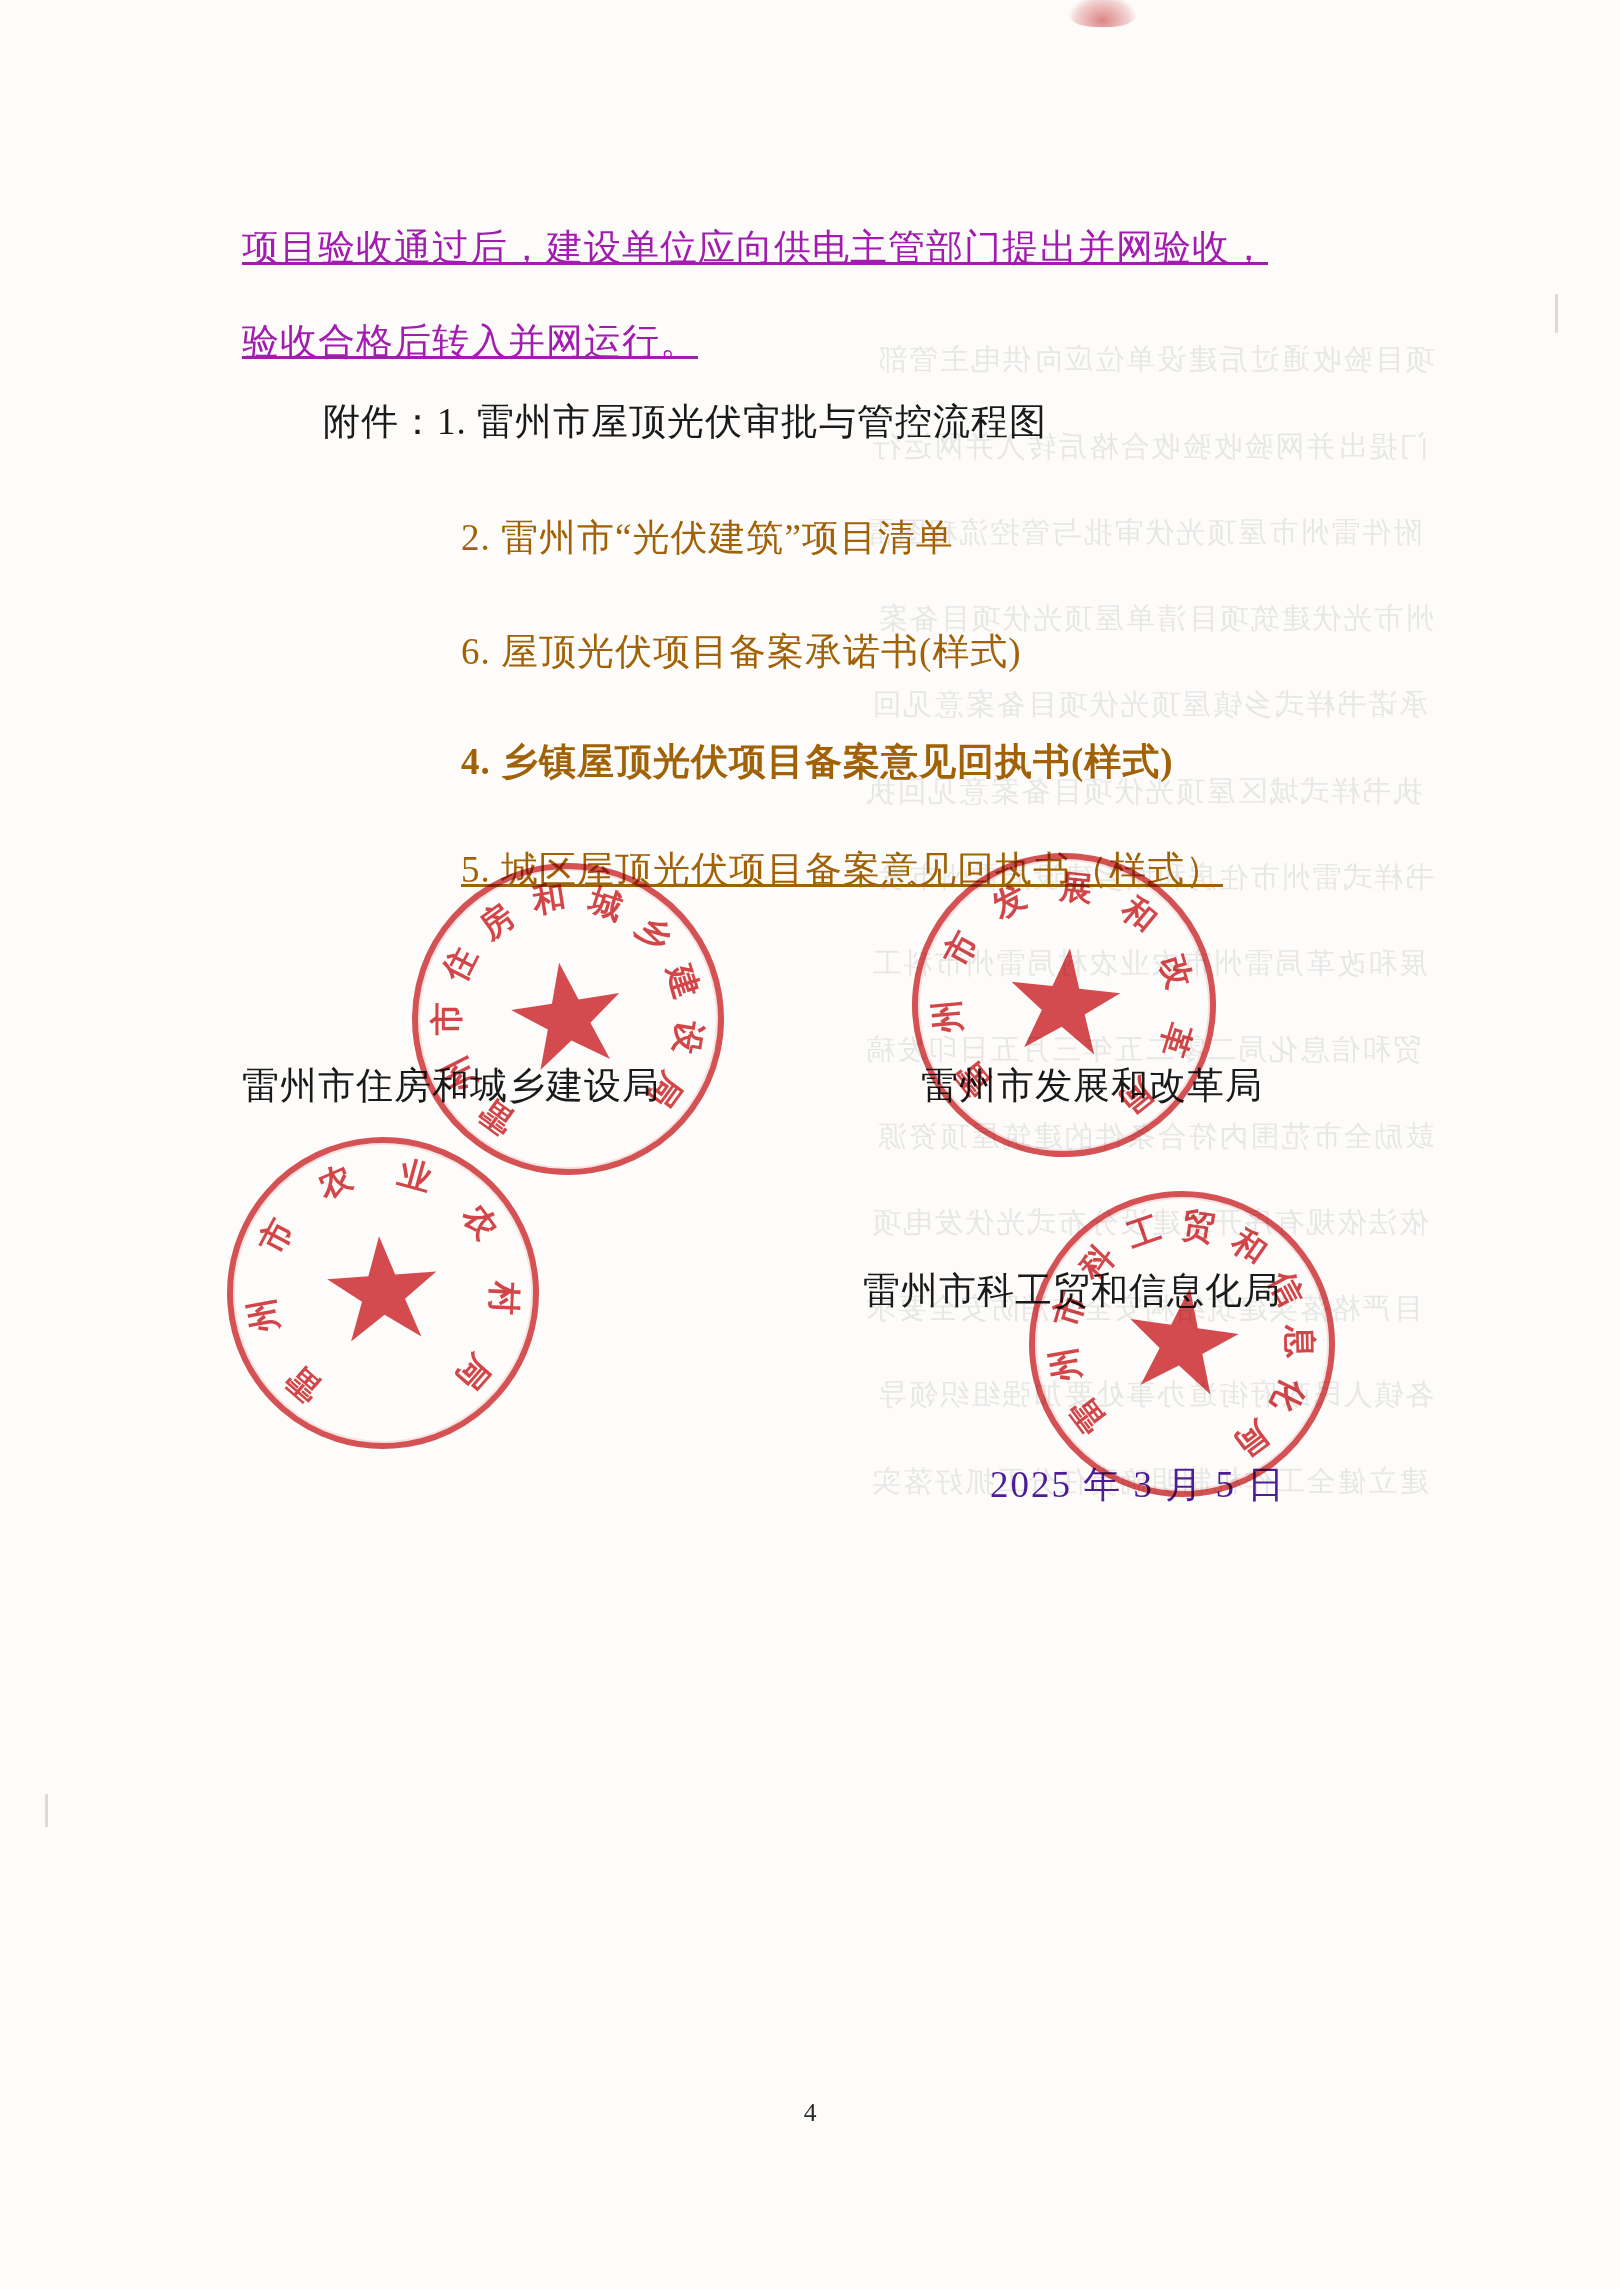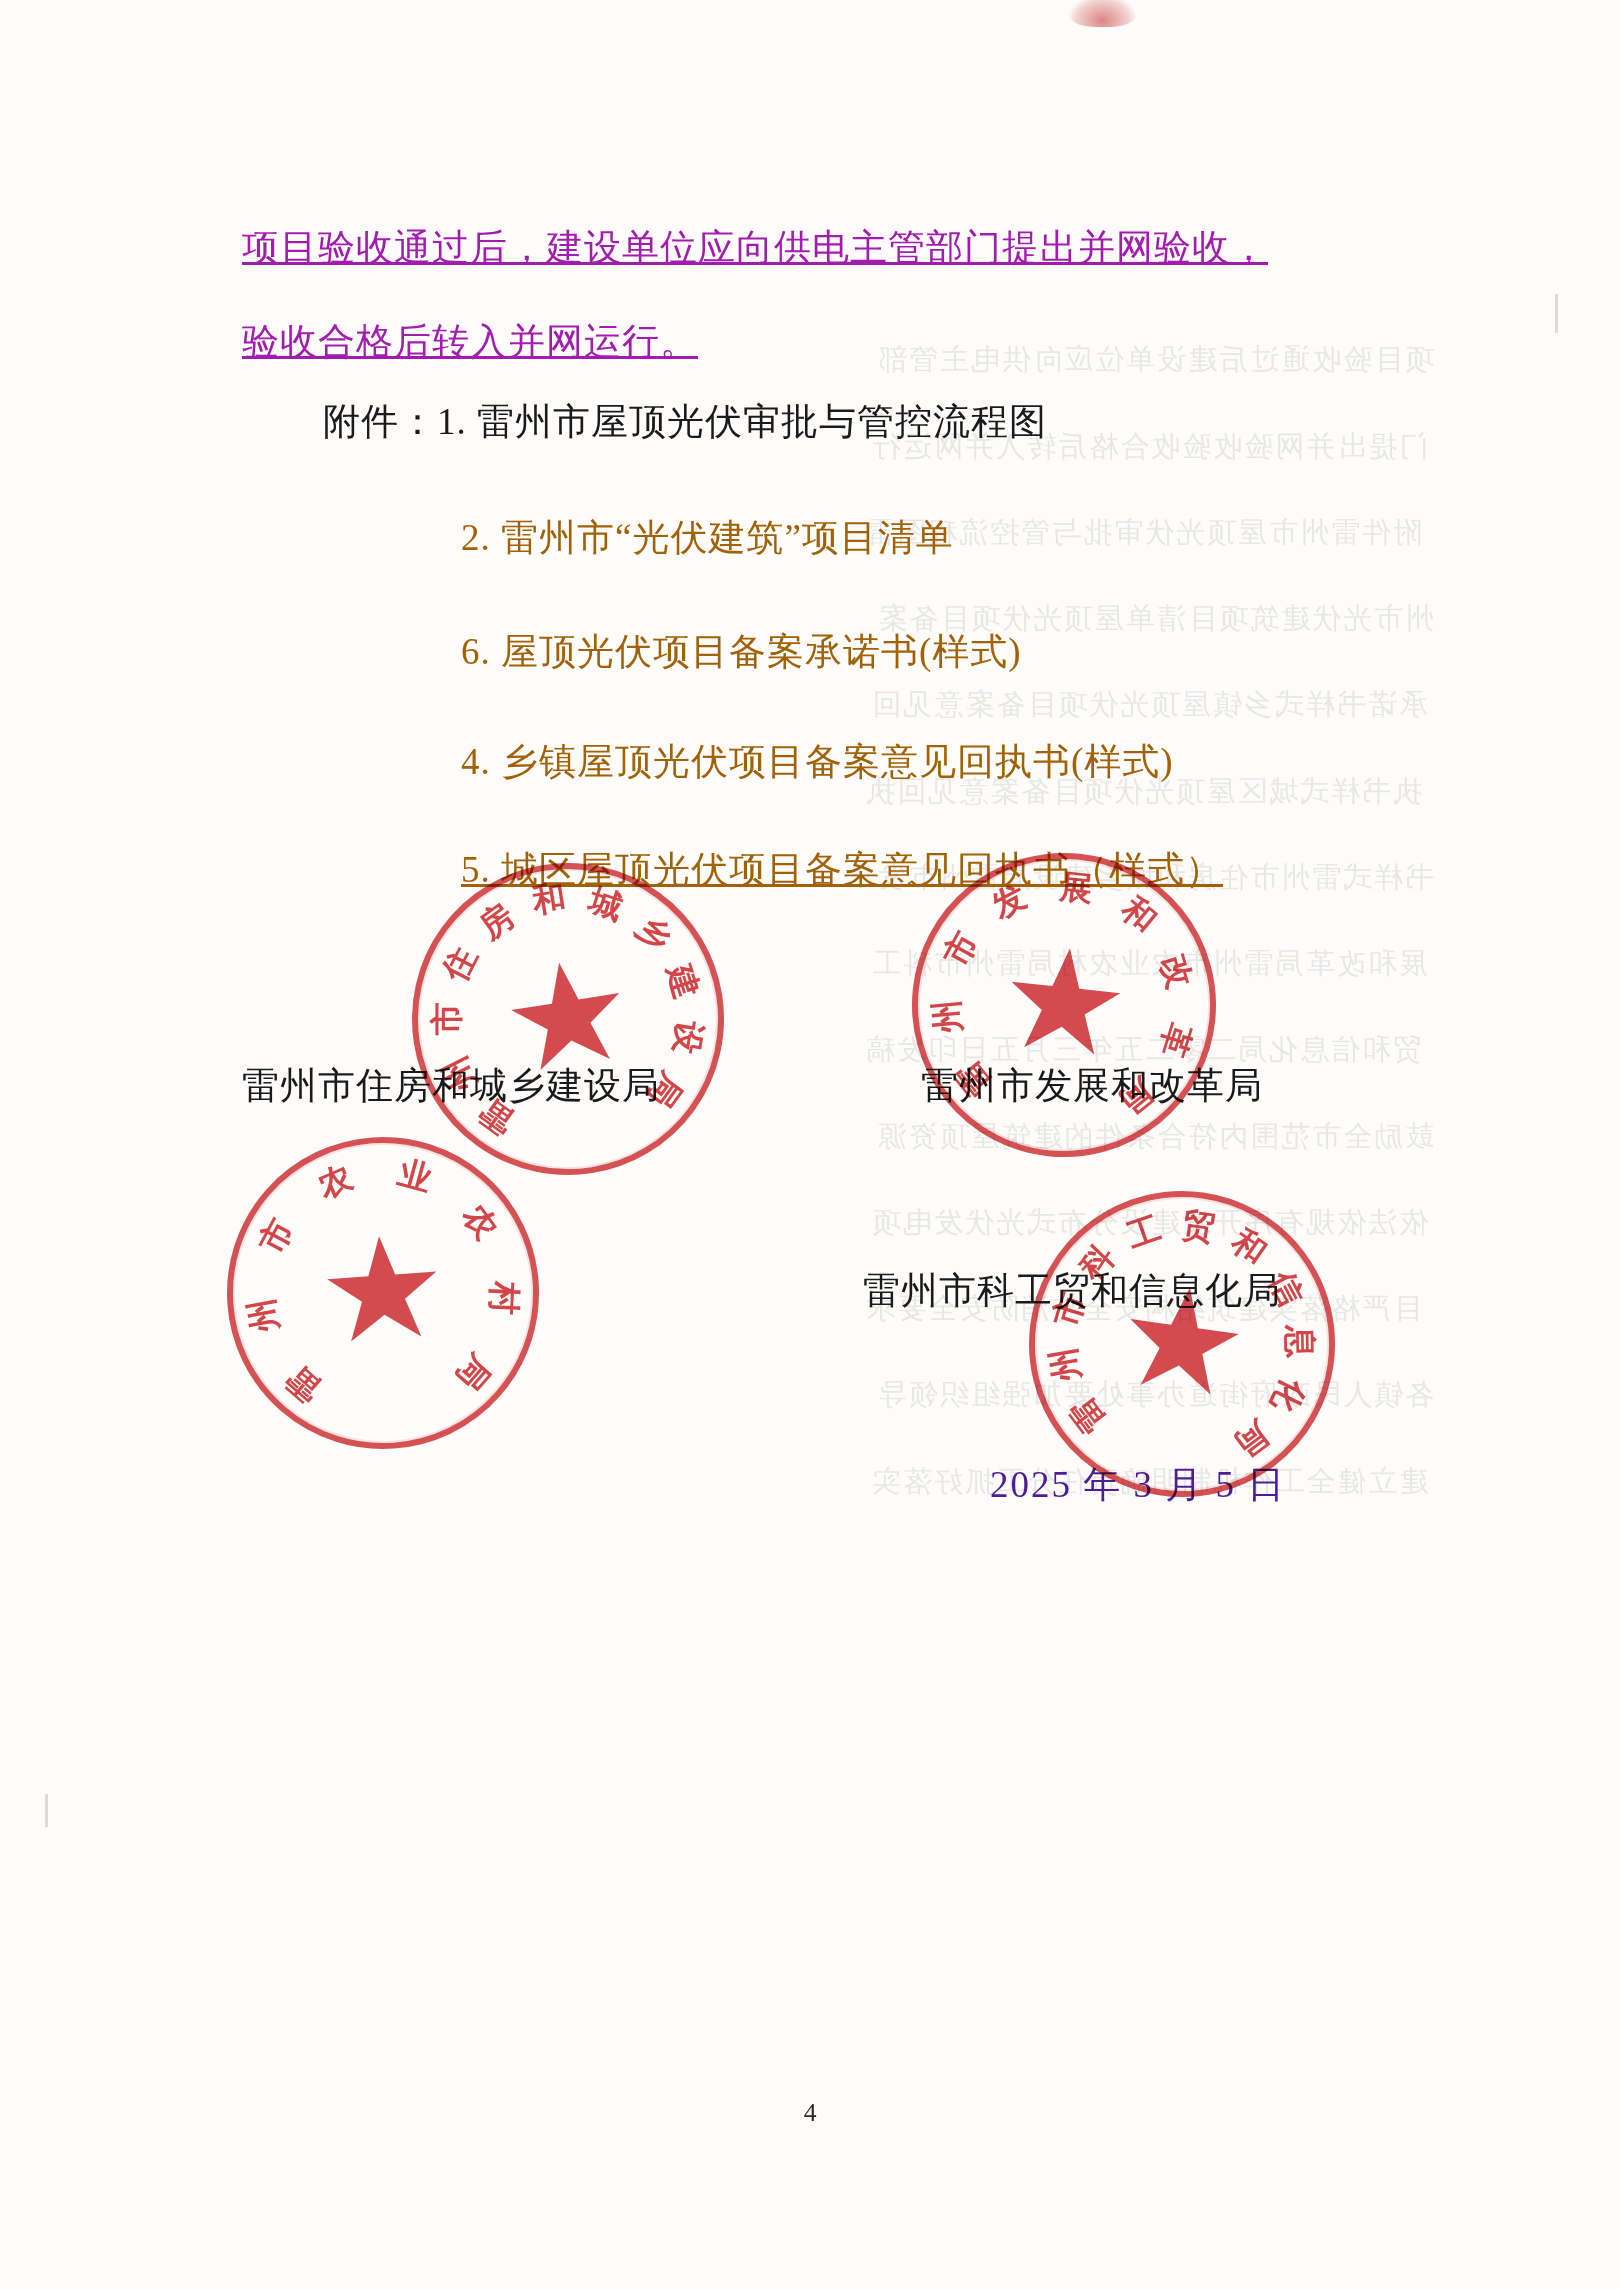--- a/index.html
+++ b/index.html
@@ -88,21 +88,21 @@
   }
   .attach-item {
     position: absolute;
     font-size: 37px;
     color: #a16207;
     letter-spacing: 1px;
     white-space: nowrap;
   }
   #attach-2 { left: 461px; top: 513px; }
   #attach-3 { left: 461px; top: 627px; }
-  #attach-4 { left: 461px; top: 737px; }
+  #attach-4 { left: 461px; top: 737px; font-weight: bold; }
   #attach-5 { left: 461px; top: 845px; text-decoration: underline; }
 
   .signer {
     position: absolute;
     font-size: 37px;
     color: #1a1a1a;
     letter-spacing: 1px;
     white-space: nowrap;
   }
   #signer-0 { left: 242px; top: 1061px; }

